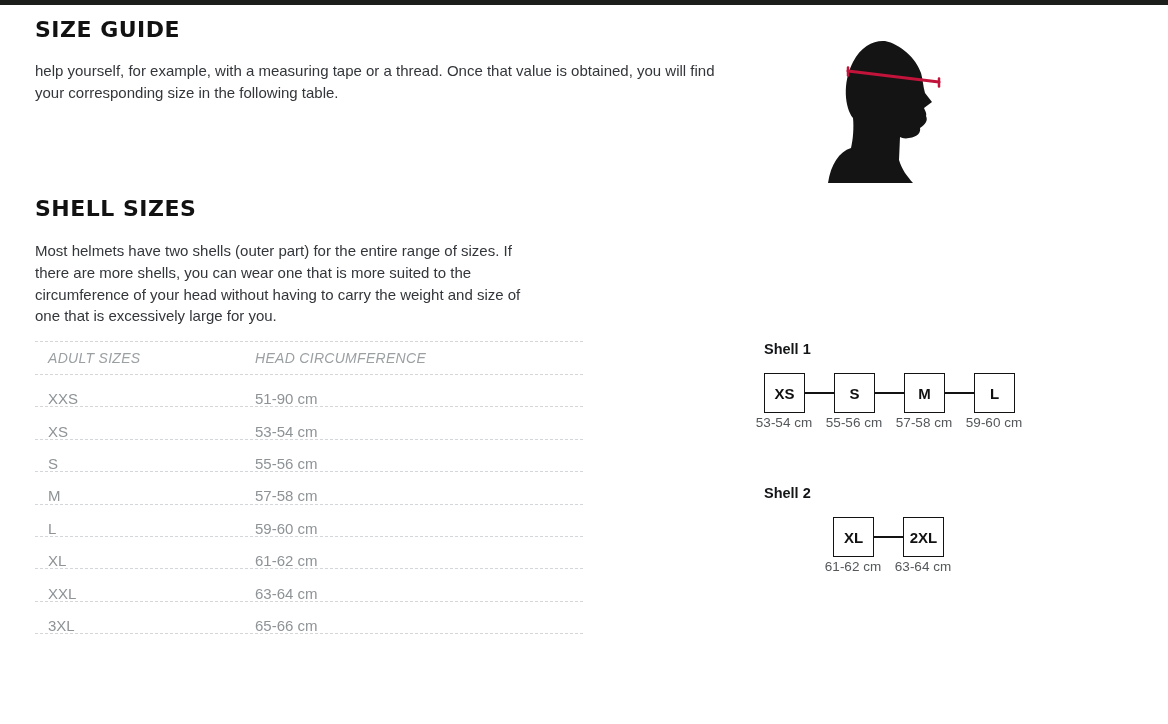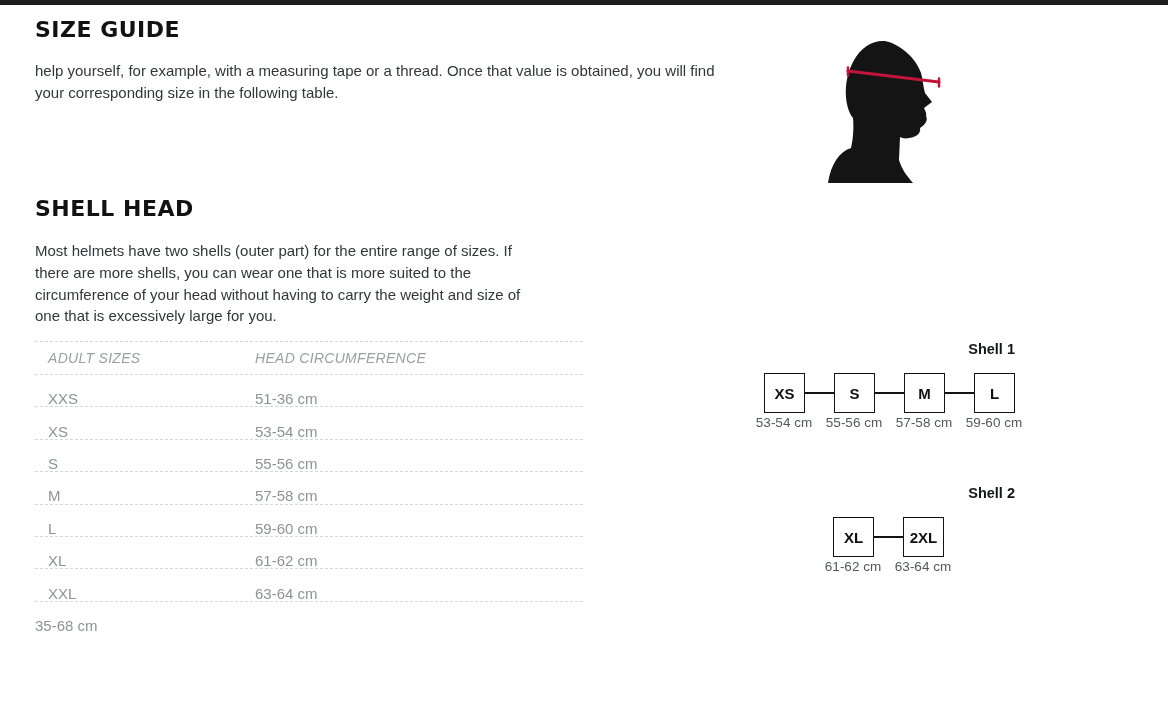--- a/index.html
+++ b/index.html
@@ -56,21 +56,21 @@
   .srow .c1 { width: 220px; padding-left: 13px; box-sizing: border-box; }
   .srow .c2 { flex: 1; }
   .srow.header .c1, .srow.header .c2 {
     color: #9ba0a3; font-size: 14px; letter-spacing: 0.3px; font-style: italic;
   }
   .srow .cell { color: #8e9396; font-size: 15px; margin-top: 16px; }
 
   
   .shell-title {
     position: absolute; left: 764px; width: 251px;
-    text-align: right; font-weight: bold; font-size: 14.5px; color: #131517;
+    text-align: left; font-weight: bold; font-size: 14.5px; color: #131517;
     white-space: nowrap;
   }
   #shell1-title { top: 341px; }
   #shell2-title { top: 485px; }
   .shell-row { position: absolute; display: flex; align-items: center; }
   #shell1-boxes { left: 764px; top: 373px; }
   #shell2-boxes { left: 833px; top: 517px; }
   .sbox {
     box-sizing: border-box;
     width: 41px; height: 40px;
@@ -119,37 +119,37 @@
              L 79 122
              C 82 132, 87 138, 93 145
              Z" fill="#141414"></path>
     <g fill="none" stroke-width="3" stroke-linecap="round" stroke="#c2133a">
       <path d="M 28 33 L 119 44"></path>
       <path d="M 28 29.5 L 28 37.5" stroke-width="2.5"></path>
       <path d="M 119 40.5 L 119 48.5" stroke-width="2.5"></path>
     </g>
   </svg>
 
-  <h2 class="display-heading" id="shell-sizes-title">SHELL HEAD</h2>
+  <h2 class="display-heading" id="shell-sizes-title">SHELL SIZES</h2>
 
   <div class="para" id="shell-desc-para">
     <div class="line">Most helmets have two shells (outer part) for the entire range of sizes. If</div>
     <div class="line">there are more shells, you can wear one that is more suited to the</div>
     <div class="line">circumference of your head without having to carry the weight and size of</div>
     <div class="line">one that is excessively large for you.</div>
   </div>
 
   <div class="size-table">
     <div class="srow header">
       <div class="c1">ADULT SIZES</div>
       <div class="c2">HEAD CIRCUMFERENCE</div>
     </div>
     <div class="srow">
       <div class="c1 cell">XXS</div>
-      <div class="c2 cell">51-36 cm</div>
+      <div class="c2 cell">51-90 cm</div>
     </div>
     <div class="srow">
       <div class="c1 cell">XS</div>
       <div class="c2 cell">53-54 cm</div>
     </div>
     <div class="srow">
       <div class="c1 cell">S</div>
       <div class="c2 cell">55-56 cm</div>
     </div>
     <div class="srow">
@@ -160,20 +160,24 @@
       <div class="c1 cell">L</div>
       <div class="c2 cell">59-60 cm</div>
     </div>
     <div class="srow">
       <div class="c1 cell">XL</div>
       <div class="c2 cell">61-62 cm</div>
     </div>
     <div class="srow">
       <div class="c1 cell">XXL</div>
       <div class="c2 cell">63-64 cm</div>
+    </div>
+    <div class="srow">
+      <div class="c1 cell">3XL</div>
+      <div class="c2 cell">65-66 cm</div>
     </div>
     <div class="srow last">
       <div class="c2 cell">35-68 cm</div>
     </div>
   </div>
 
   <div class="shell-title" id="shell1-title">Shell 1</div>
   <div class="shell-row" id="shell1-boxes">
     <div class="sbox">XS</div>
     <div class="conn"></div>

